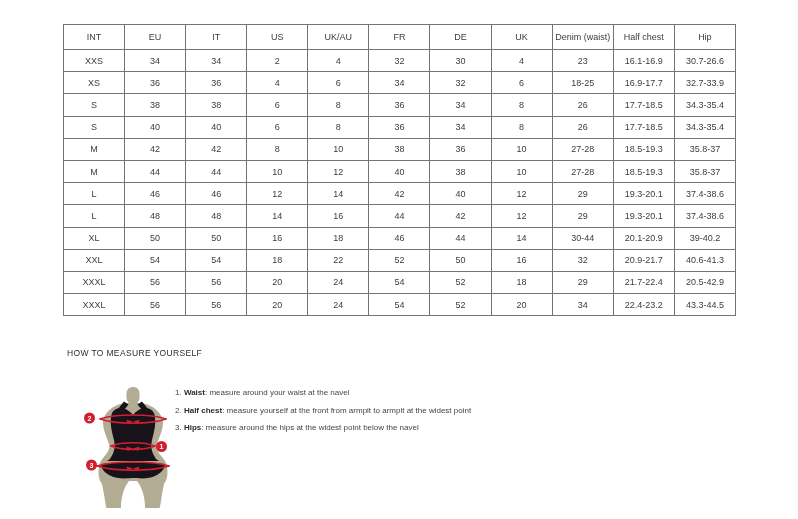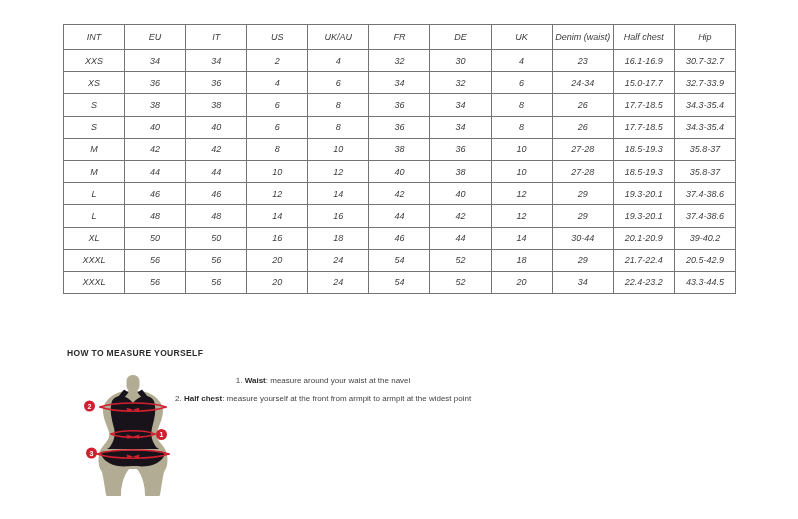--- a/index.html
+++ b/index.html
@@ -2,35 +2,35 @@
 <html style="--red: #d01f2f; --skin: #b1ac93; --garment: #18131b; --border: #737373; --text: #3c3c3c;"><head>
 <meta charset="utf-8">
 <style>
   html,body{margin:0;padding:0;}
   body{
     width:798px;height:519px;background:#ffffff;position:relative;overflow:hidden;
     font-family:"Liberation Sans",sans-serif;color:var(--text,#3c3c3c);
   }
   
   .table-wrap{position:absolute;left:63px;top:24px;width:673px;}
-  table{border-collapse:collapse;table-layout:fixed;width:100%;font-style:italic;}
+  table{border-collapse:collapse;table-layout:fixed;width:100%;}
   th,td{
     border:1px solid var(--border,#737373);
     text-align:center;vertical-align:middle;
     font-size:9px;font-weight:400;color:var(--text,#3c3c3c);
     padding:0;overflow:hidden;white-space:nowrap;
   }
   thead th{height:24px;}
   tbody td{height:21.2px;}
   
   .measure-section{position:absolute;left:67px;top:348px;}
   .measure-heading{
-    font-size:8.5px;font-weight:bold;letter-spacing:.35px;color:#2b2b2b;line-height:10px;
+    font-size:8.5px;font-weight:normal;letter-spacing:.35px;color:#2b2b2b;line-height:10px;
   }
-  .measure-body{display:flex;margin-top:12px;text-align:center;}
+  .measure-body{display:flex;margin-top:24px;}
   .figure-wrap{width:92px;margin-left:16px;margin-top:4px;}
   .figure-wrap svg{overflow:visible;display:block;}
   .steps{margin-left:0;margin-top:2px;}
   .step{font-size:8px;line-height:17.5px;color:#454545;white-space:nowrap;}
   .step b{color:#2d2d2d;}
   
   .skin{fill:var(--skin,#b1ac93);}
   .garment{fill:var(--garment,#18131b);}
   .rline{fill:none;stroke:var(--red,#d01f2f);stroke-width:1.5;stroke-linecap:round;}
   .rfill{fill:var(--red,#d01f2f);stroke:none;}
@@ -64,33 +64,33 @@
             <td>XXS</td>
             <td>34</td>
             <td>34</td>
             <td>2</td>
             <td>4</td>
             <td>32</td>
             <td>30</td>
             <td>4</td>
             <td>23</td>
             <td>16.1-16.9</td>
-            <td>30.7-32.7</td>
+            <td>30.7-26.6</td>
           </tr>
           <tr>
             <td>XS</td>
             <td>36</td>
             <td>36</td>
             <td>4</td>
             <td>6</td>
             <td>34</td>
             <td>32</td>
             <td>6</td>
-            <td>24-34</td>
-            <td>15.0-17.7</td>
+            <td>18-25</td>
+            <td>16.9-17.7</td>
             <td>32.7-33.9</td>
           </tr>
           <tr>
             <td>S</td>
             <td>38</td>
             <td>38</td>
             <td>6</td>
             <td>8</td>
             <td>36</td>
             <td>34</td>
@@ -169,20 +169,33 @@
             <td>50</td>
             <td>50</td>
             <td>16</td>
             <td>18</td>
             <td>46</td>
             <td>44</td>
             <td>14</td>
             <td>30-44</td>
             <td>20.1-20.9</td>
             <td>39-40.2</td>
+          </tr>
+          <tr>
+            <td>XXL</td>
+            <td>54</td>
+            <td>54</td>
+            <td>18</td>
+            <td>22</td>
+            <td>52</td>
+            <td>50</td>
+            <td>16</td>
+            <td>32</td>
+            <td>20.9-21.7</td>
+            <td>40.6-41.3</td>
           </tr>
           <tr>
             <td>XXXL</td>
             <td>56</td>
             <td>56</td>
             <td>20</td>
             <td>24</td>
             <td>54</td>
             <td>52</td>
             <td>18</td>
@@ -270,18 +283,19 @@
           <circle class="badge" cx="78.5" cy="60.5" r="5.5"></circle>
           <text class="badge-num" x="78.5" y="63.1">1</text>
           <circle class="badge" cx="8.5" cy="79" r="5.5"></circle>
           <text class="badge-num" x="8.5" y="81.6">3</text>
         </svg>
       </div>
 
       <div class="steps">
           <div class="step"><span>1. </span><b>Waist</b><span>: measure around your waist at the navel</span></div>
           <div class="step"><span>2. </span><b>Half chest</b><span>: measure yourself at the front from armpit to armpit at the widest point</span></div>
+          <div class="step"><span>3. </span><b>Hips</b><span>: measure around the hips at the widest point below the navel</span></div>
         </div>
 
     </div>
   </div>
 
 </div>
 
 </body></html>

